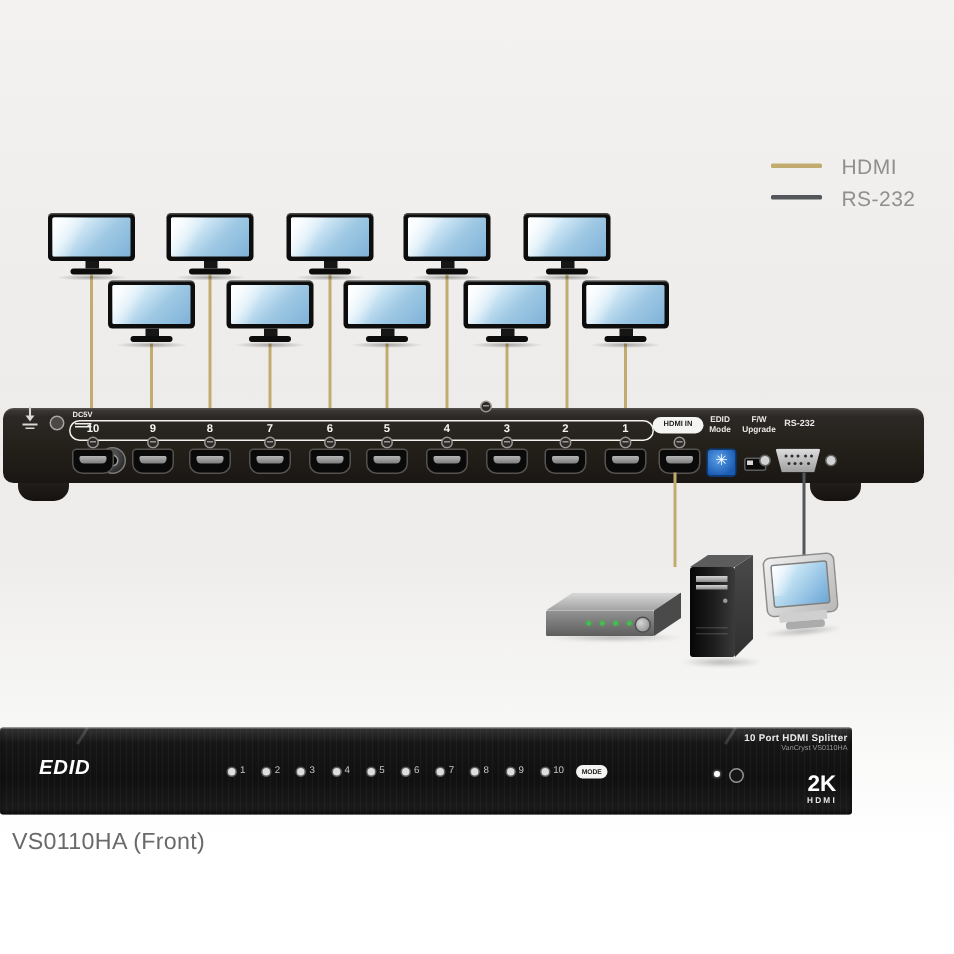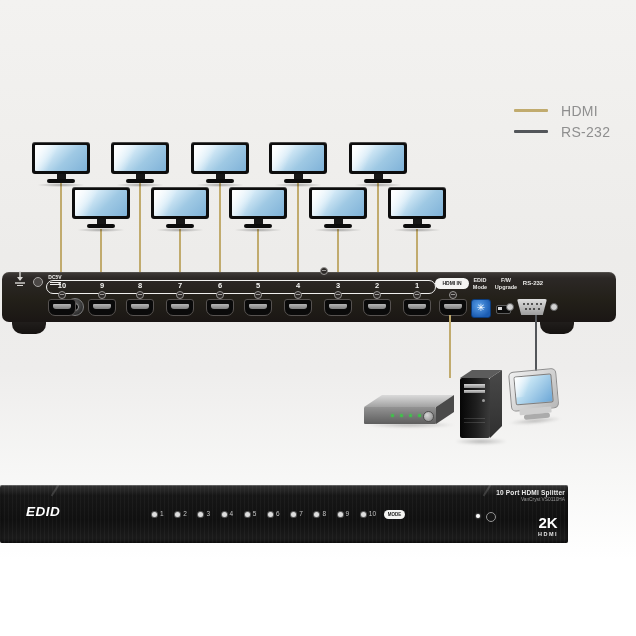--- a/index.html
+++ b/index.html
@@ -390,13 +390,14 @@
   <div class="pwr-btn"></div>
   <div class="fp-title">
     <div class="t1">10 Port HDMI Splitter</div>
     <div class="t2">VanCryst VS0110HA</div>
   </div>
   <div class="badge4k">
     <div class="b1">2K</div>
     <div class="b2">HDMI</div>
   </div>
 
+  <div class="caption" style="top:553px;">VS0110HA (Front)</div>
 </div>
 
 </body></html>

